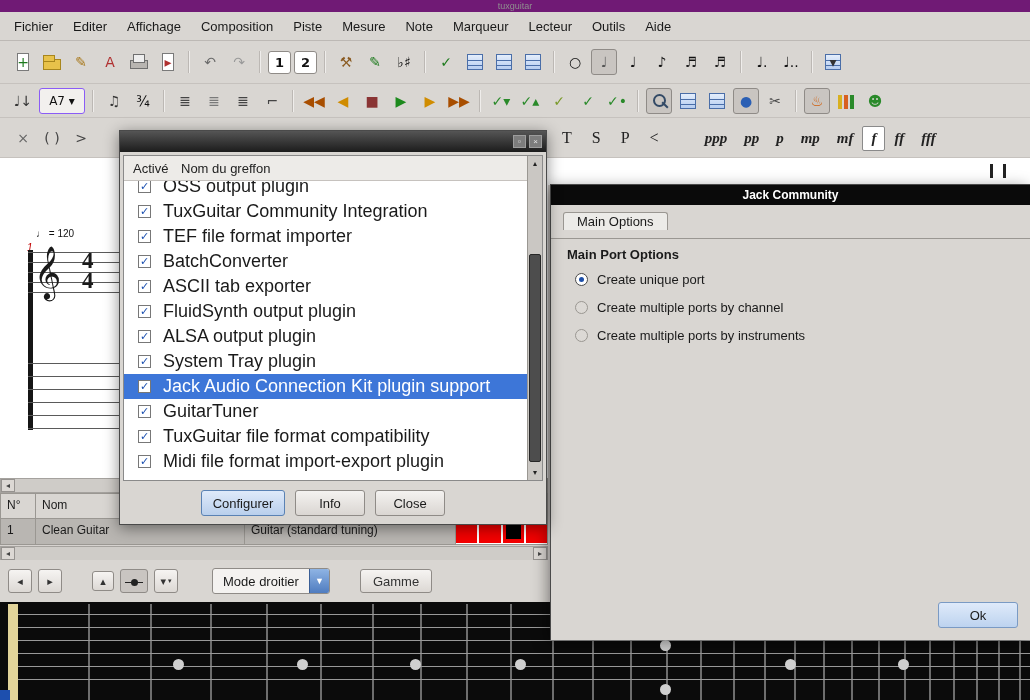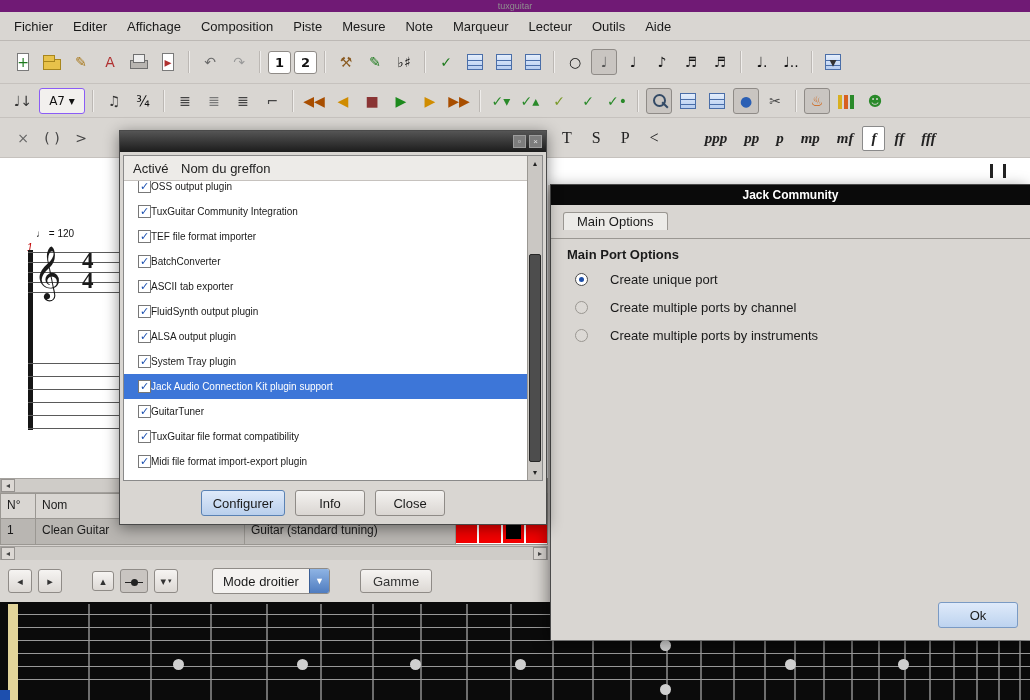--- a/index.html
+++ b/index.html
@@ -98,42 +98,42 @@
 .pd-list{position:absolute;left:3px;right:3px;top:24px;height:326px;background:#fff;border:1px solid #8a8a8a;overflow:hidden}
 .pd-head{display:flex;height:25px;background:#edebe8;border-bottom:1px solid #c6c2be;position:relative;z-index:2}
 .pd-head .hcell{padding:5px 0 0 9px;font-size:13px;color:#222}
 .hc-enabled{width:48px}
 .pd-rows{position:relative;z-index:1;margin-top:-7px}
 .plugin-row{display:flex;align-items:center;height:25px;padding-left:14px}
 .plugin-row.selected{background:#3d76d8}
 .plugin-row.selected .plugin-label{color:#fff}
 .checkbox{width:13px;height:13px;background:#fff;border:1px solid #777;display:flex;align-items:center;justify-content:center;flex:0 0 auto}
 .checkbox .check{color:#1a4fb0;font-size:11px;font-weight:bold;line-height:10px;font-family:"DejaVu Sans",sans-serif}
-.plugin-label{font-size:10px;white-space:nowrap}
+.plugin-label{margin-left:12px;font-size:18px;white-space:nowrap}
 .pd-scroll{position:absolute;right:0;top:0;bottom:0;width:15px;background:#cac7c3;border-left:1px solid #9a9792;z-index:3}
 .pd-scroll .sb-btn{width:13px;height:13px;margin:0 auto;border:none;background:transparent;color:#222}
 .sb-up{position:absolute;top:1px;left:0;right:0}
 .sb-down{position:absolute;bottom:1px;left:0;right:0}
 .pd-thumb{position:absolute;left:1px;right:1px;top:98px;height:208px;background:#4d4d4d;border:1px solid #262626;border-radius:2px}
 .pd-foot{position:absolute;left:0;right:0;bottom:8px;display:flex;justify-content:center;gap:10px;padding-right:20px}
 .btn{min-width:70px;height:26px;background:linear-gradient(#f4f2f0,#dad6d2);border:1px solid #8f8b87;border-radius:3px;font-size:13px;display:flex;align-items:center;justify-content:center;padding:0 10px;font-family:"Liberation Sans",sans-serif}
 .btn.focus{background:linear-gradient(#dfeafa,#b9cfec);border-color:#5a82b4}
 
 
 .jack-dialog{position:absolute;left:550px;top:184px;width:480px;height:456px;background:#d9d6d2;border-left:1px solid #4a4a4a;border-top:1px solid #4a4a4a;box-shadow:-3px 3px 14px rgba(0,0,0,.4);z-index:15}
 .jd-title{height:20px;background:#0a0a0a;color:#fff;font-weight:bold;font-size:12px;display:flex;align-items:center;justify-content:center}
 .jd-tab{position:absolute;left:12px;top:27px;height:18px;padding:0 13px;background:#ecebe8;border:1px solid #9a9792;border-bottom:none;border-radius:3px 3px 0 0;display:flex;align-items:center;font-size:13px;z-index:2}
 .jd-line{position:absolute;left:0;right:0;top:53px;height:1px;background:#9a9792}
 .jd-group{position:absolute;left:16px;top:62px;font-weight:bold;font-size:13px}
 .jd-options{position:absolute;left:24px;top:87px}
 .radio-row{display:flex;align-items:center;height:15px;margin-bottom:13px}
 .radio{width:13px;height:13px;border-radius:50%;border:1px solid #9a9792;background:#dcd9d5;flex:0 0 auto;position:relative}
 .radio.sel{background:#fff;border-color:#4a4a4a}
 .radio.sel::after{content:"";position:absolute;inset:3px;border-radius:50%;background:#1d4fa8}
-.radio-label{margin-left:22px;font-size:13px}
+.radio-label{margin-left:9px;font-size:13px}
 .jd-ok{position:absolute;right:12px;bottom:12px;width:80px;height:26px;background:linear-gradient(#dfeafa,#bdd3ef);border:1px solid #7a9ac4;border-radius:3px;display:flex;align-items:center;justify-content:center;font-size:13px}
 </style>
 </head>
 <body>
 
 <div class="titlebar"><span>tuxguitar</span></div>
 
 <div class="menubar">
 
 <span class="menu-item">Fichier</span>

